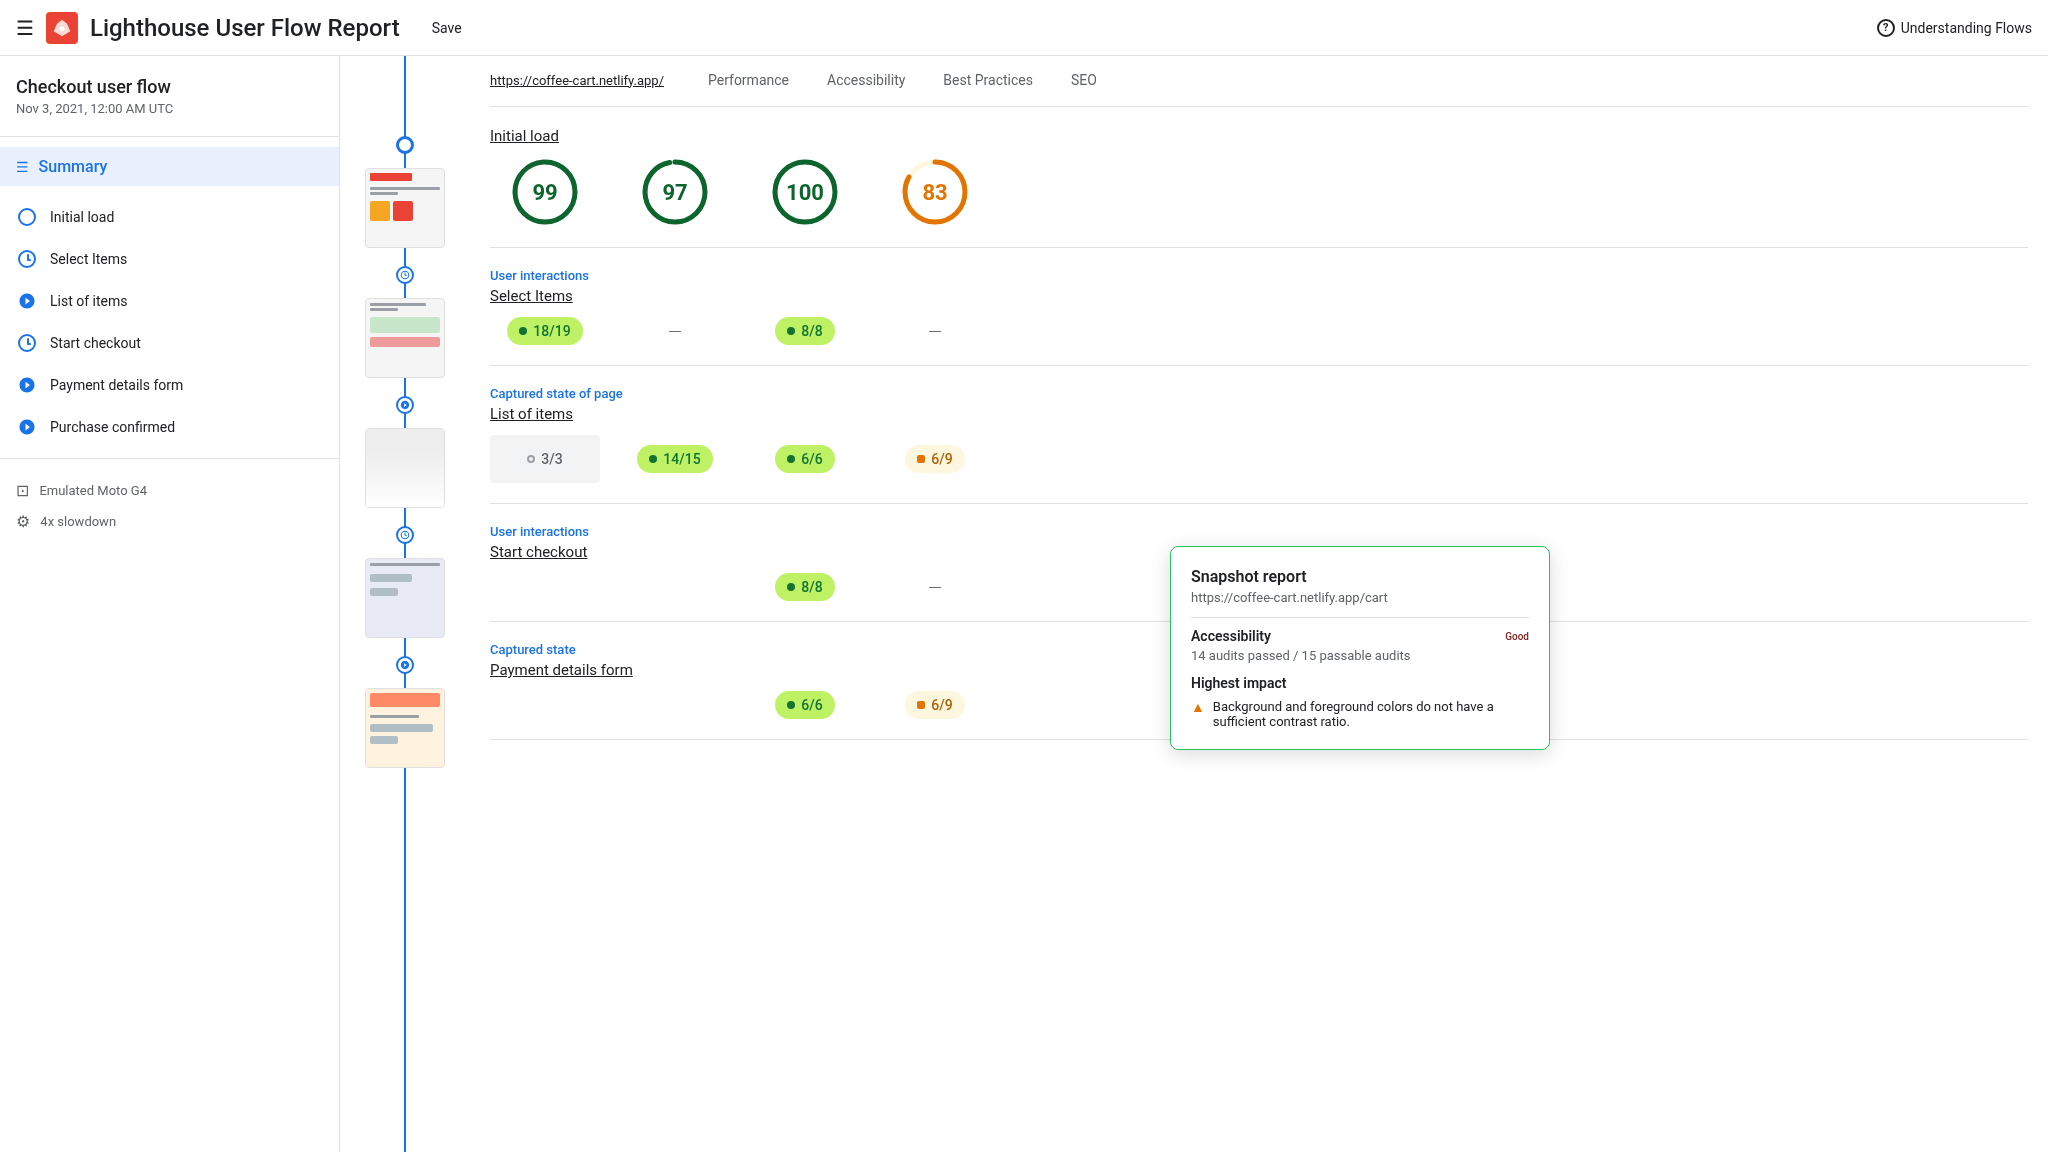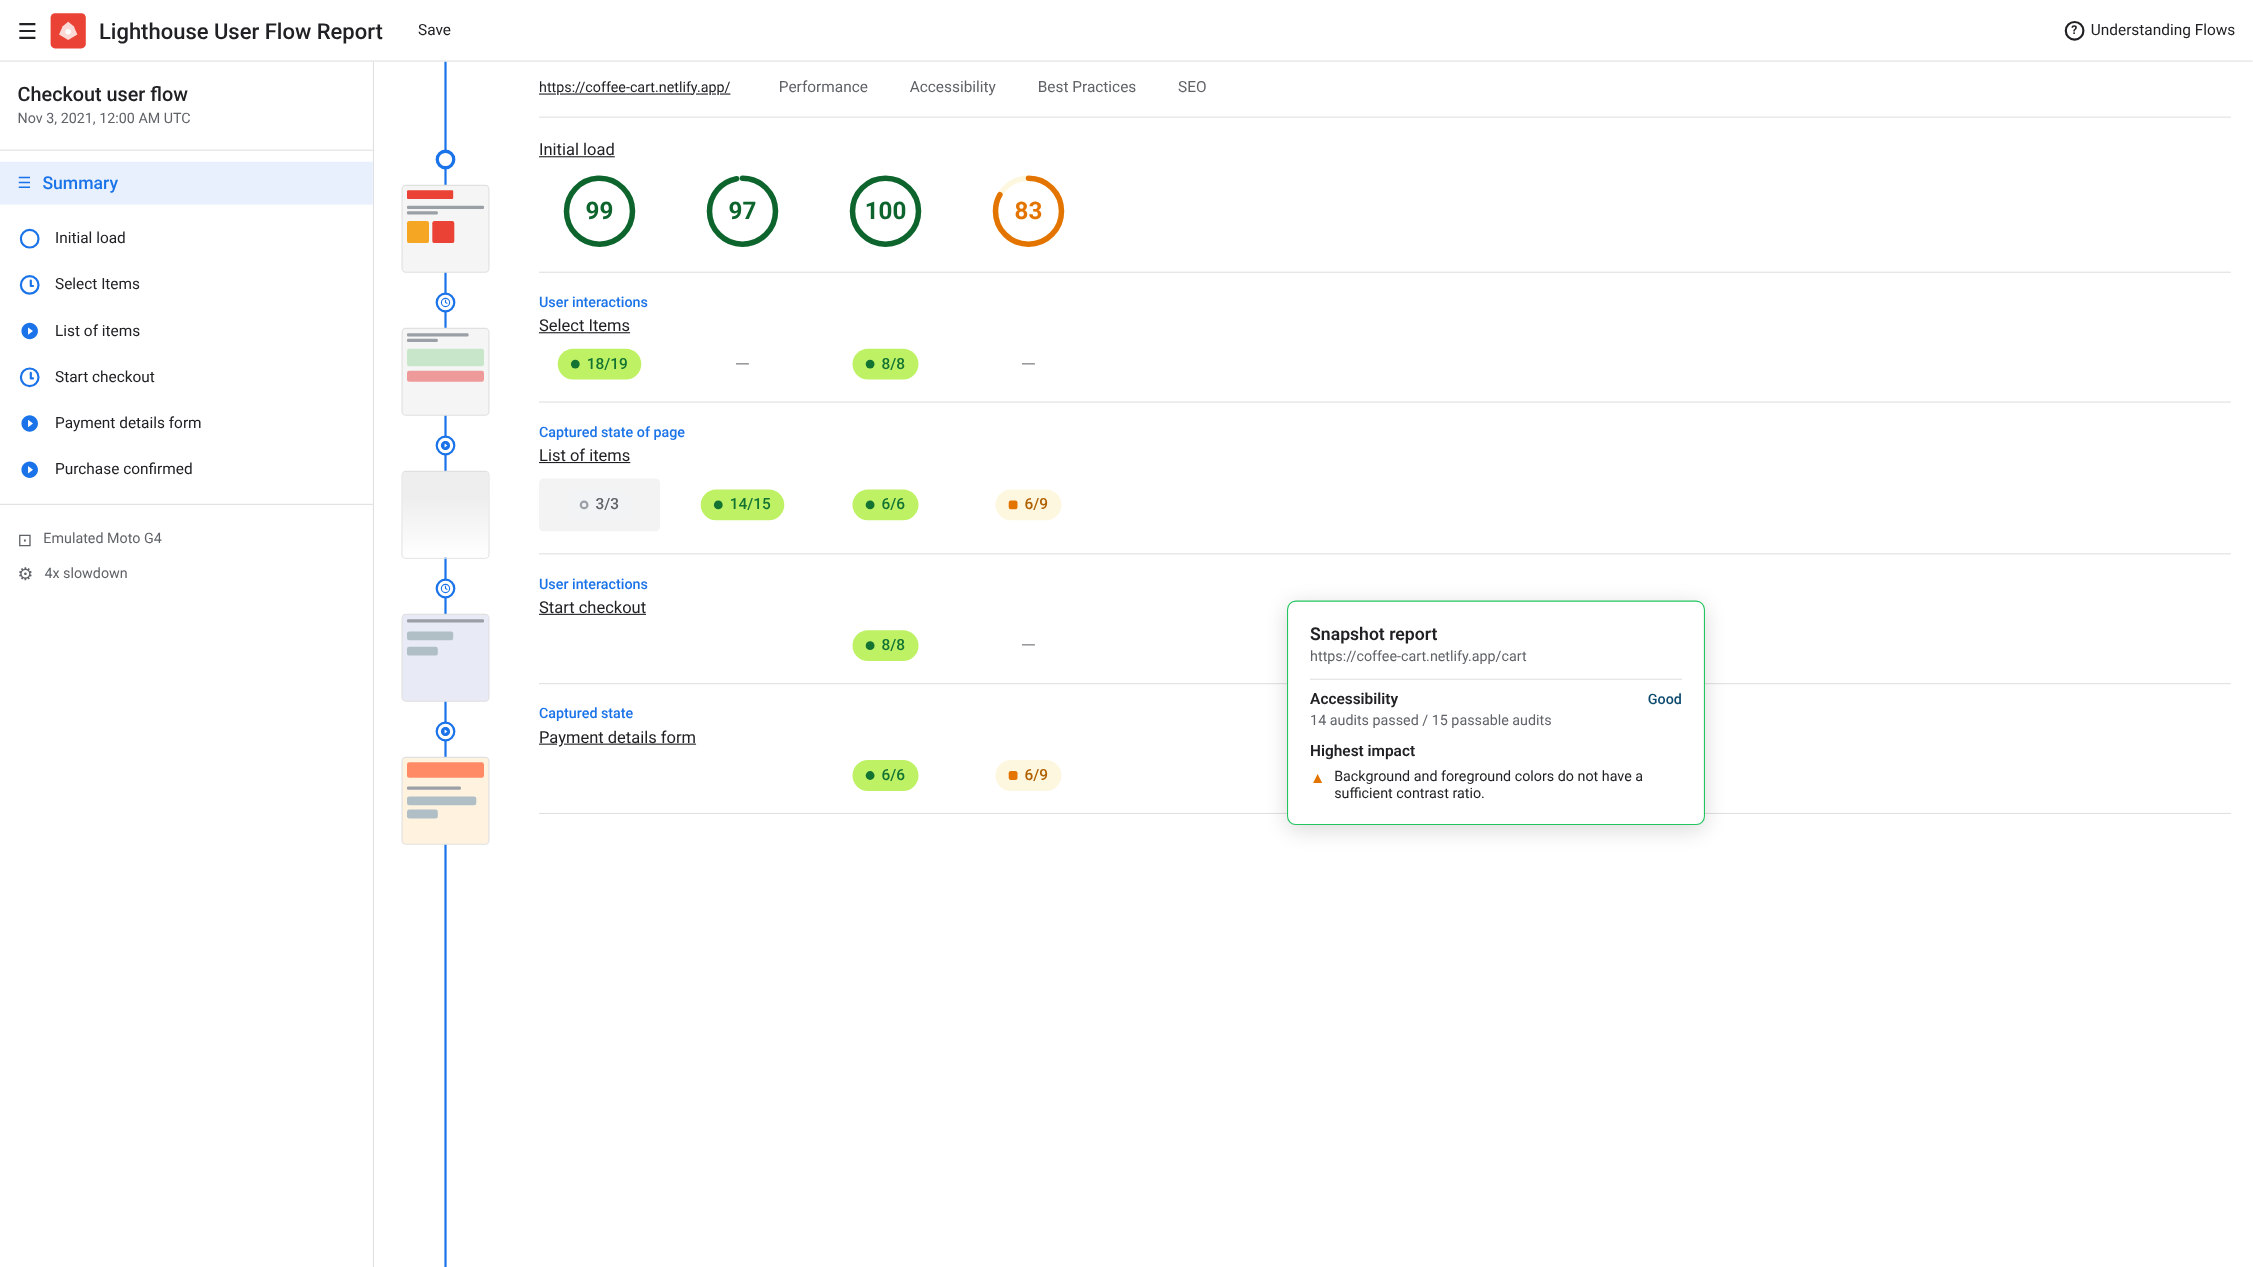--- a/index.html
+++ b/index.html
@@ -7,21 +7,21 @@
 
     
     .topbar {
       display: flex; align-items: center; height: 56px;
       border-bottom: 1px solid #e0e0e0;
       padding: 0 16px; gap: 12px;
     }
     .topbar-menu { font-size: 20px; cursor: pointer; color: #202124; }
     .topbar-logo { width: 32px; height: 32px; background: #ea4335; border-radius: 4px; display: flex; align-items: center; justify-content: center; }
     .topbar-logo svg { width: 20px; height: 20px; fill: white; }
-    .topbar-title { font-size: 20px; font-weight: 500; color: #202124; }
+    .topbar-title { font-size: 24px; font-weight: 500; color: #202124; }
     .topbar-save { margin-left: 20px; font-size: 14px; color: #202124; cursor: pointer; font-weight: 400; }
     .topbar-right { margin-left: auto; display: flex; align-items: center; gap: 6px; color: #202124; font-size: 14px; cursor: pointer; }
     .topbar-right .help-circle { width: 18px; height: 18px; border: 2px solid #202124; border-radius: 50%; display: flex; align-items: center; justify-content: center; font-size: 11px; font-weight: bold; }
 
     
     .layout { display: flex; height: calc(100vh - 56px); }
 
     
     .sidebar { width: 340px; min-width: 340px; border-right: 1px solid #e0e0e0; overflow-y: auto; padding-bottom: 20px; }
     .sidebar-header { padding: 20px 16px 10px; }
@@ -100,21 +100,21 @@
       width: 380px;
       box-shadow: 0 4px 20px rgba(0,0,0,0.15);
       z-index: 100;
       top: 490px;
       left: 700px;
     }
     .tooltip-title { font-size: 16px; font-weight: 600; color: #202124; margin-bottom: 4px; }
     .tooltip-url { font-size: 13px; color: #5f6368; margin-bottom: 12px; }
     .tooltip-divider { border: none; border-top: 1px solid #e0e0e0; margin: 10px 0; }
     .tooltip-section-title { font-size: 14px; font-weight: 600; color: #202124; display: flex; justify-content: space-between; align-items: center; }
-    .tooltip-good { color: #0c4a6e; font-size: 13px; font-weight: 500; }
+    .tooltip-good { color: #7f1d1d; font-size: 10px; font-weight: 500; }
     .tooltip-desc { font-size: 13px; color: #5f6368; margin: 4px 0 12px; }
     .tooltip-impact-title { font-size: 14px; font-weight: 600; color: #202124; margin-bottom: 8px; }
     .tooltip-impact-item { display: flex; align-items: flex-start; gap: 8px; font-size: 13px; color: #202124; }
     .warning-triangle { color: #e37400; font-size: 14px; }
 
     
     .highlighted-col { background: rgba(100, 100, 100, 0.08); padding: 10px; border-radius: 4px; }
   </style>
 </head>
 <body>

